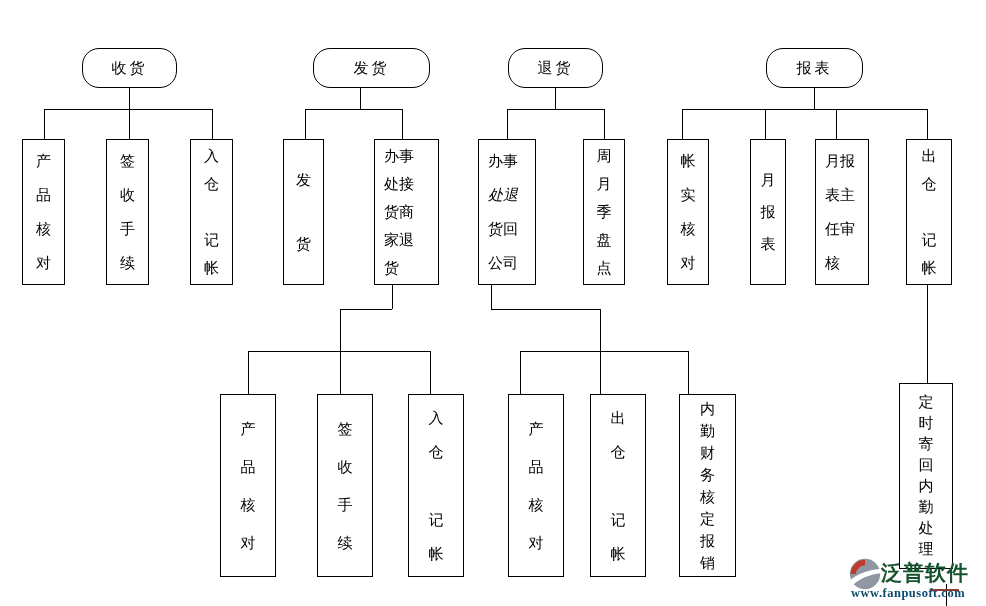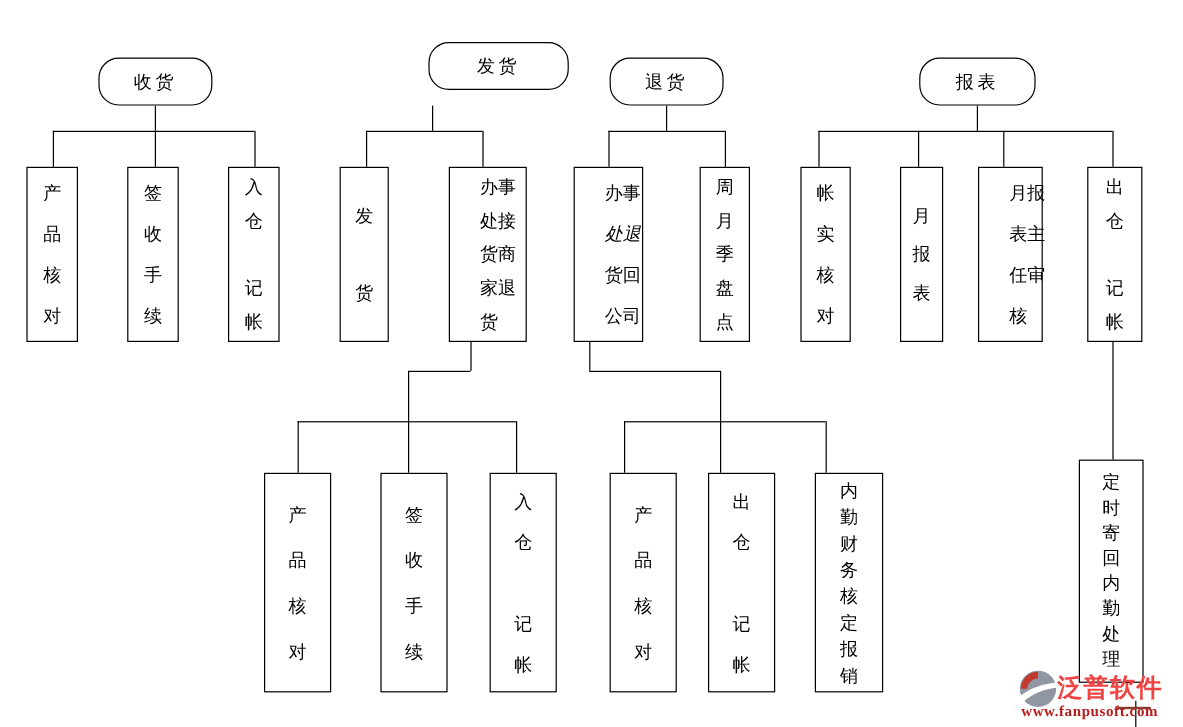--- a/index.html
+++ b/index.html
@@ -4,44 +4,44 @@
 <style>
   *{box-sizing:border-box;}
   html,body{margin:0;padding:0;background:#ffffff;}
   .canvas{position:relative;width:986px;height:606px;background:#ffffff;overflow:hidden;
           font-family:"DejaVu Serif","Liberation Serif",serif;color:#000;}
   .title{position:absolute;top:7px;left:0;width:100%;text-align:center;
          font-size:19px;font-weight:bold;letter-spacing:7px;}
   .box{position:absolute;border:1px solid #000;background:#fff;
        display:flex;flex-direction:column;justify-content:center;align-items:center;
        font-size:15px;}
-  .box.alignl{align-items:flex-start;padding-left:25px;}
+  .box.alignl{align-items:flex-start;padding-left:9px;}
   .box.lvl1{flex-direction:row;letter-spacing:3px;border-radius:17px;}
   .ln{white-space:pre;}
   .ln:empty::before{content:"\00a0";}
   .vline,.hline{position:absolute;background:#000;}
   .vline{width:1px;}
   .hline{height:1px;}
   .wm-logo{position:absolute;left:849px;top:556px;width:32px;height:36px;}
   .wm-brand{position:absolute;left:881px;top:559px;font-size:21px;font-weight:bold;
-            color:#ef4444;letter-spacing:1px;font-family:"DejaVu Sans","Liberation Sans",sans-serif;}
+            color:#14532d;letter-spacing:1px;font-family:"DejaVu Sans","Liberation Sans",sans-serif;}
   .wm-url{position:absolute;left:851px;top:586px;font-size:12.5px;font-weight:bold;
-          color:#b91c1c;font-family:"Liberation Serif",serif;letter-spacing:0.5px;}
+          color:#0c4a6e;font-family:"Liberation Serif",serif;letter-spacing:0.5px;}
   .wm-strike{position:absolute;left:931px;top:589px;width:28px;height:2px;background:#8b3a30;}
 </style>
 </head>
 <body>
 
 <div class="canvas">
 
   <div id="nodes">
       <div class="box lvl1" style="left: 82px; top: 48px; width: 95px; height: 40px;">
         <div class="ln" style="line-height: 38px;">收货</div>
       </div>
-      <div class="box lvl1" style="left: 313px; top: 35px; width: 117px; height: 40px; margin-left: 44px;">
+      <div class="box lvl1" style="left: 313px; top: 48px; width: 117px; height: 40px;">
         <div class="ln" style="line-height: 38px;">发货</div>
       </div>
       <div class="box lvl1" style="left: 508px; top: 48px; width: 95px; height: 40px;">
         <div class="ln" style="line-height: 38px;">退货</div>
       </div>
       <div class="box lvl1" style="left: 766px; top: 48px; width: 97px; height: 40px;">
         <div class="ln" style="line-height: 38px;">报表</div>
       </div>
       <div class="box" style="left: 22px; top: 139px; width: 43px; height: 146px;">
         <div class="ln" style="line-height: 34px;">产</div>

